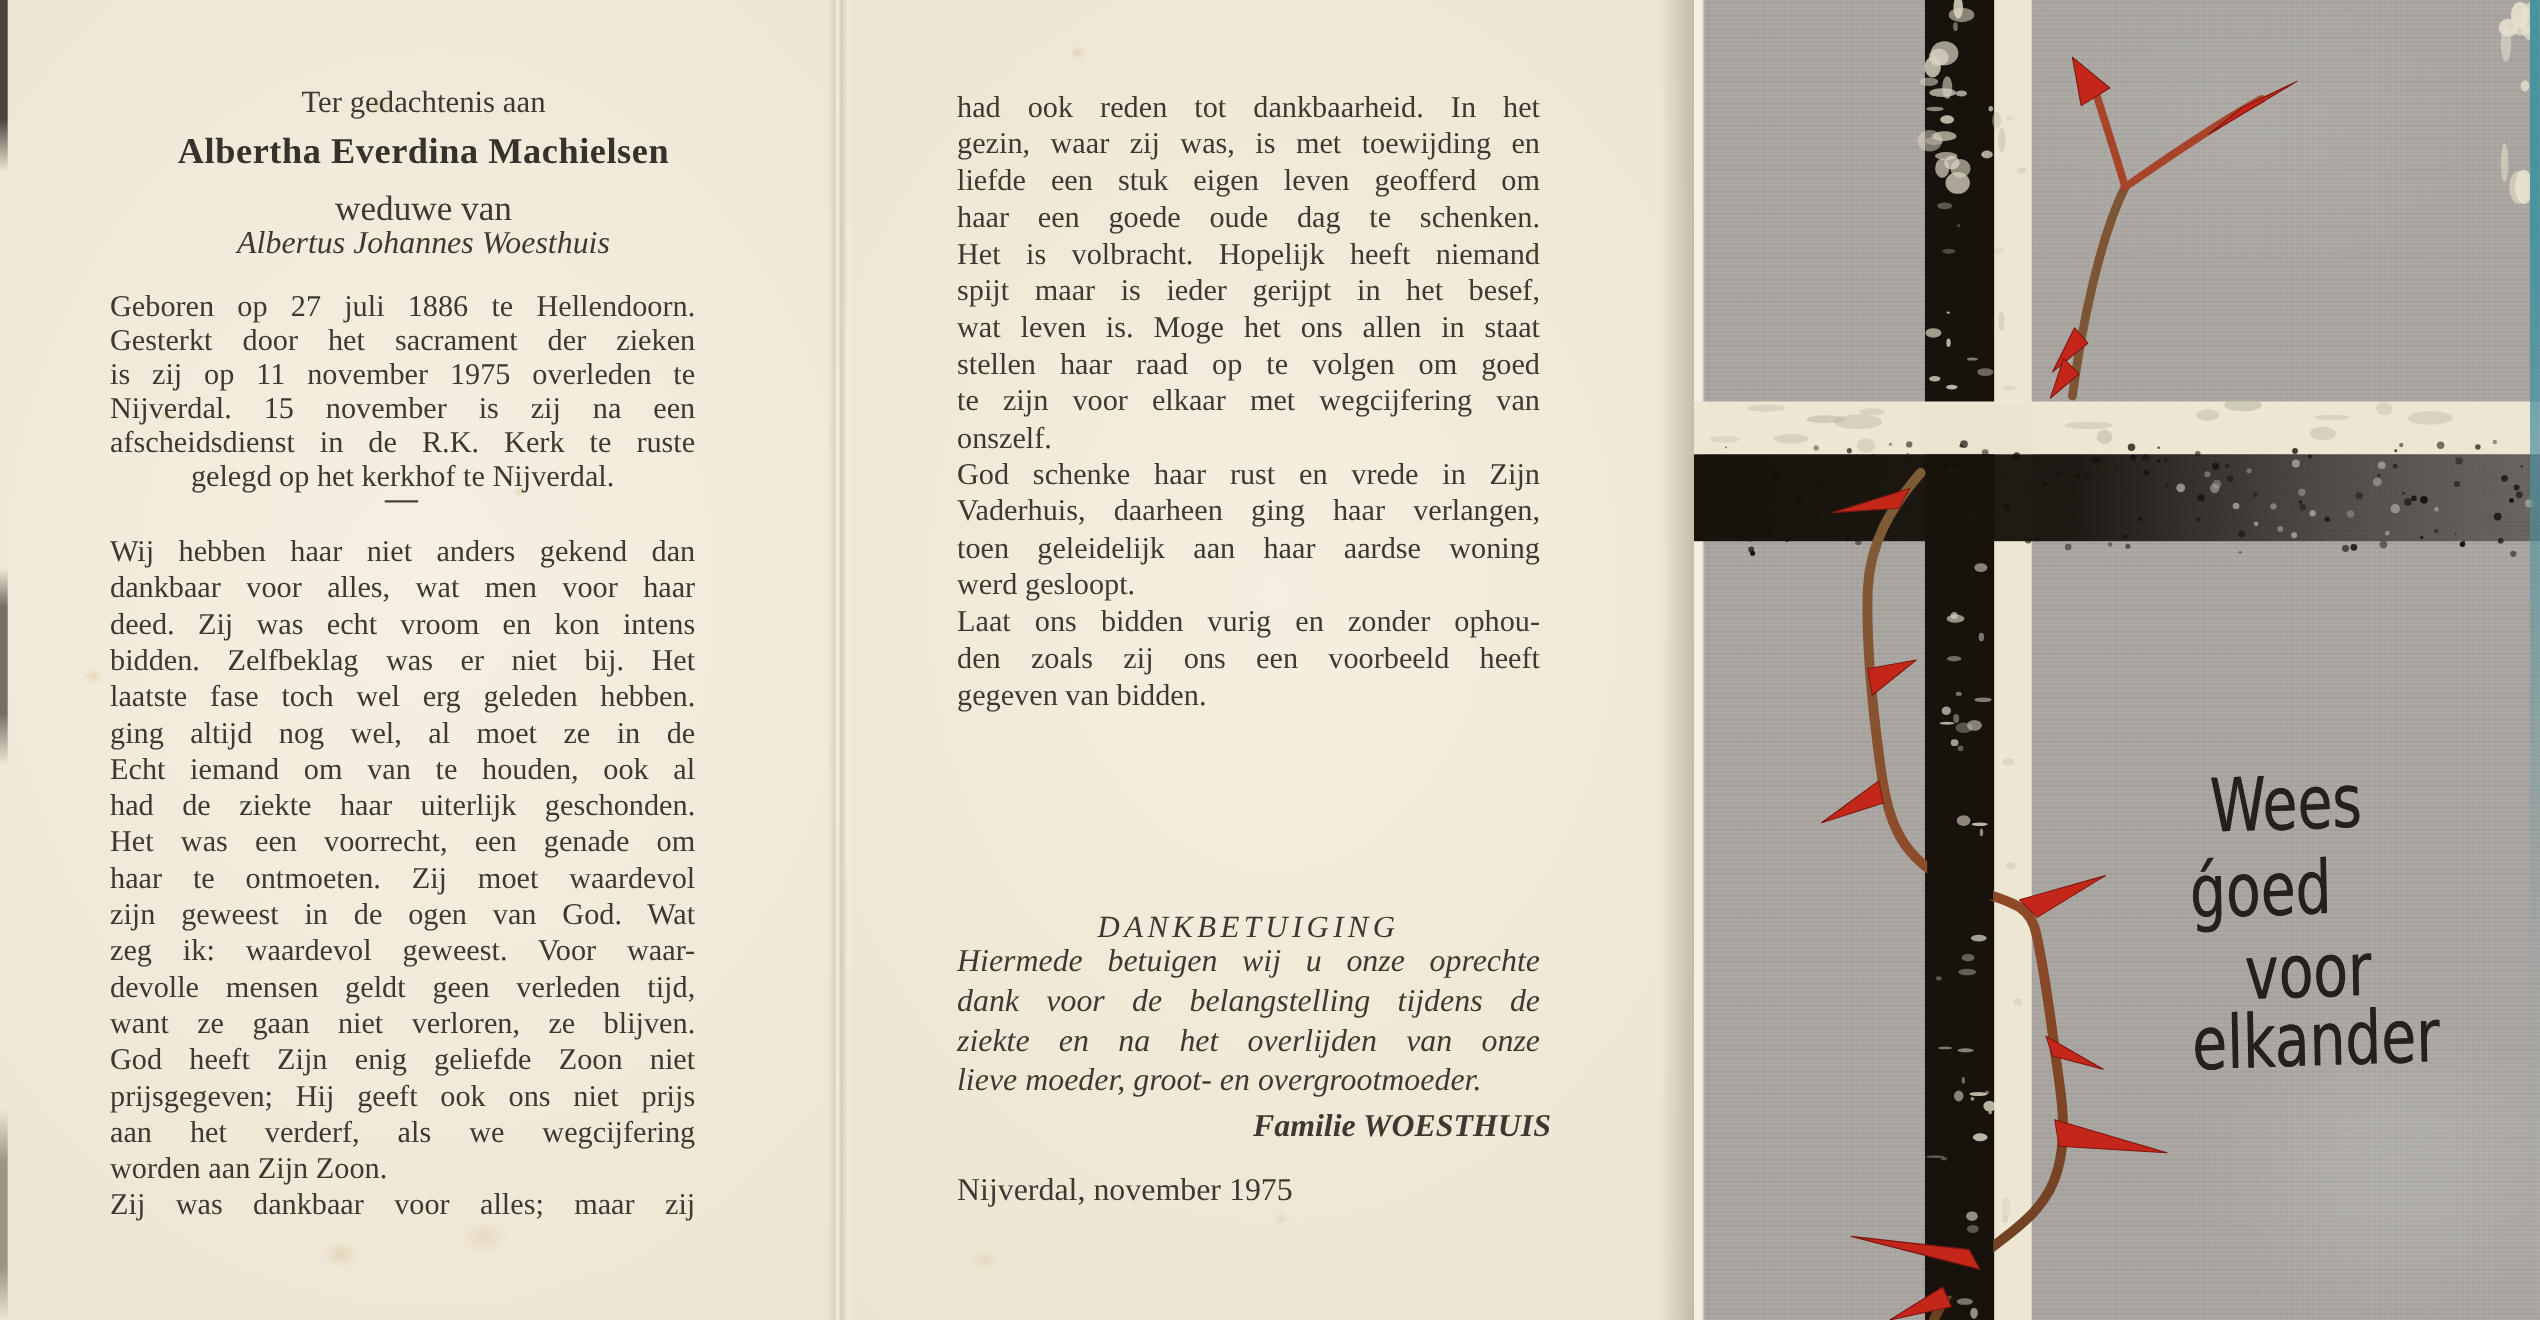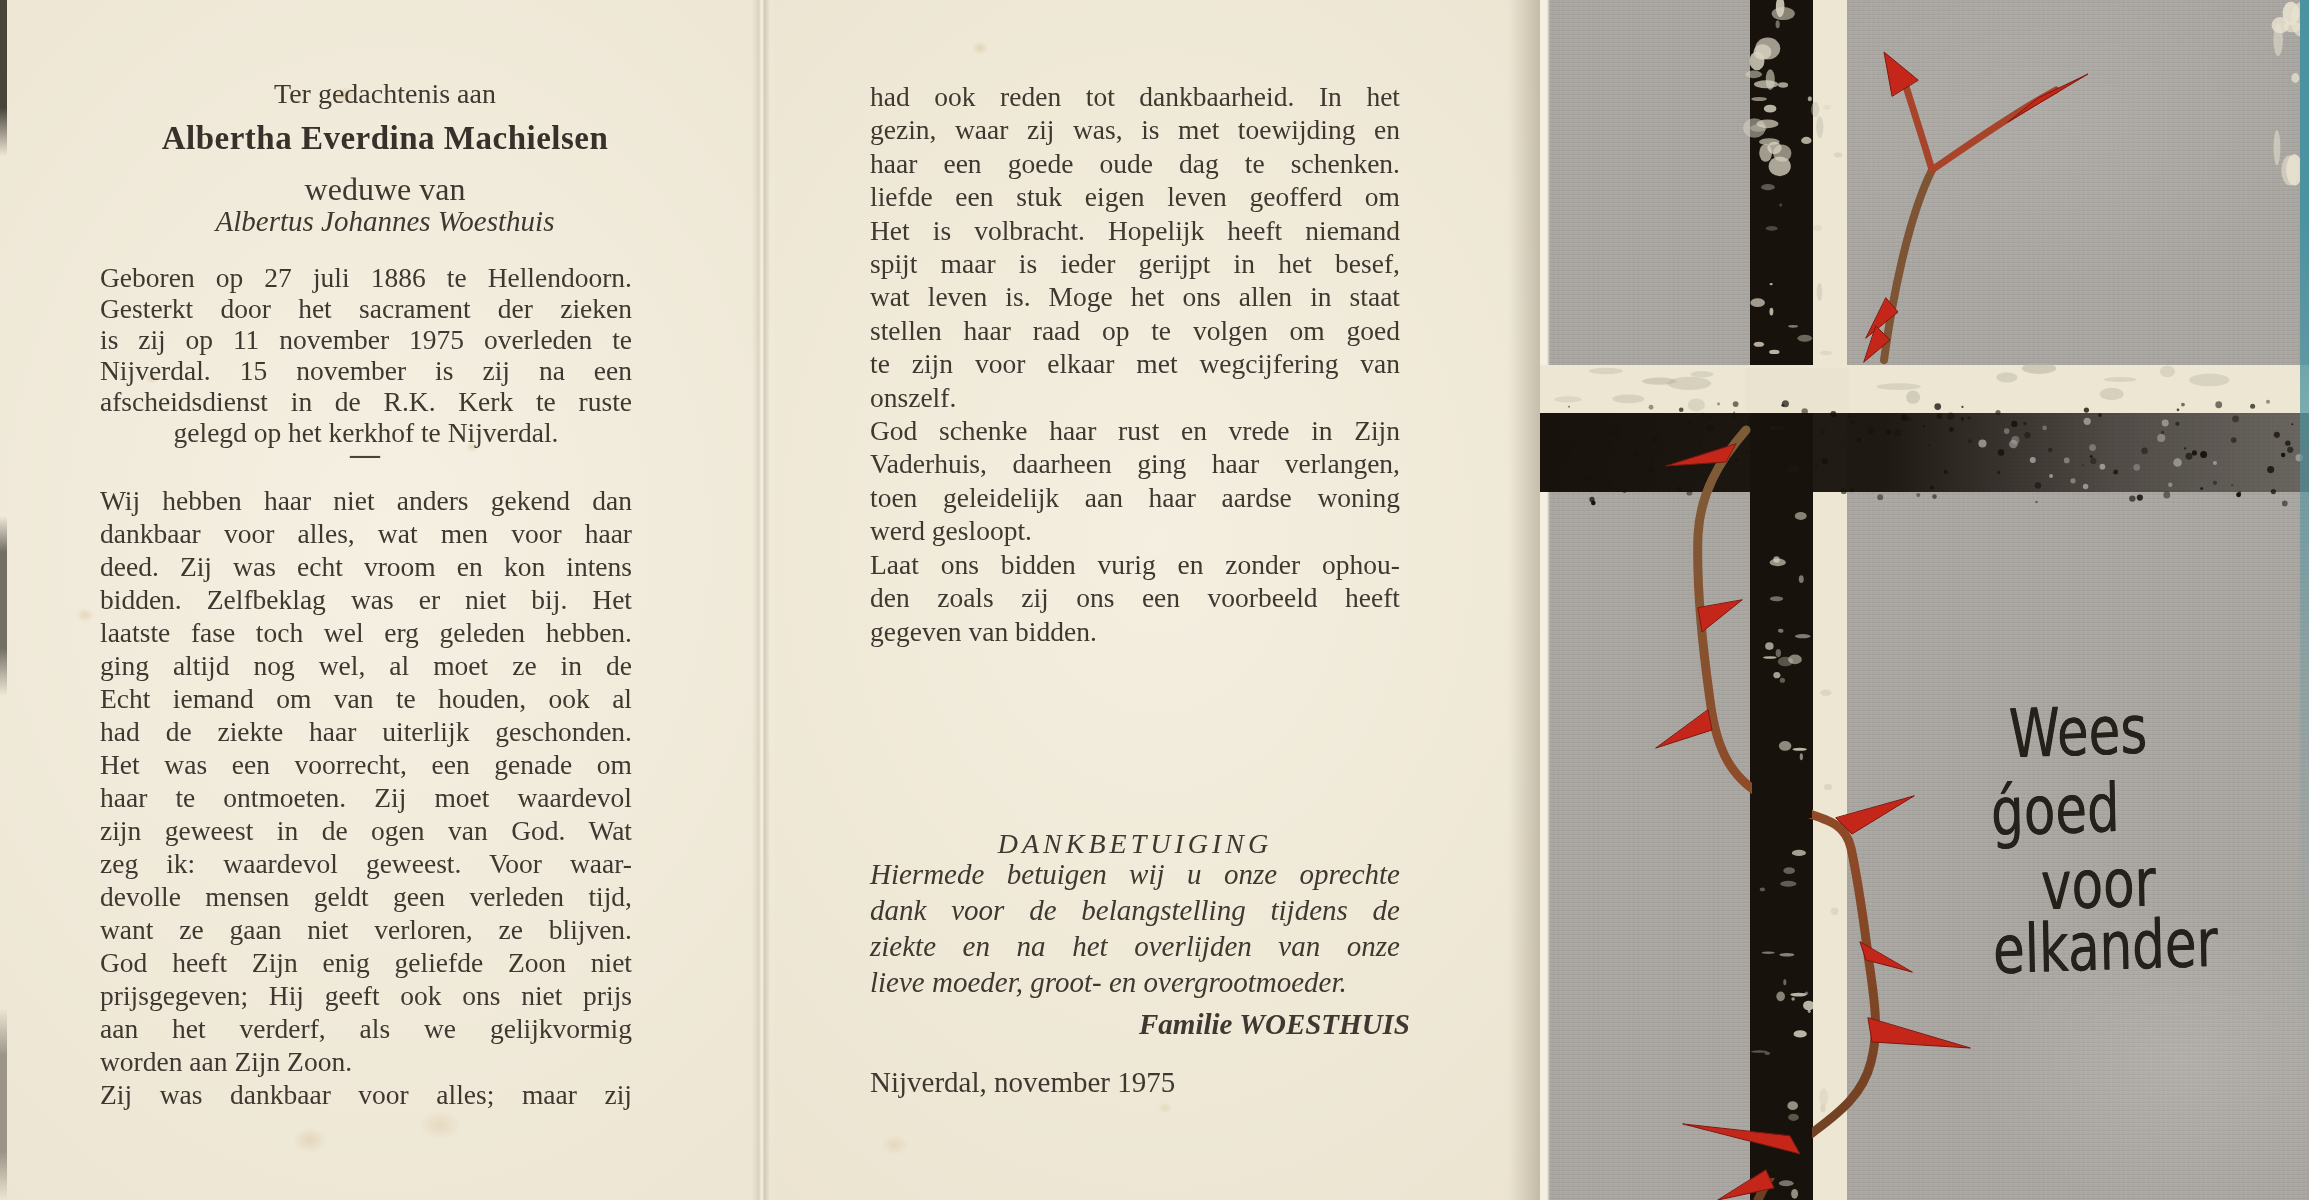--- a/index.html
+++ b/index.html
@@ -148,37 +148,37 @@
         <div class="tline align-justify">Echt iemand om van te houden, ook al</div>
         <div class="tline align-justify">had de ziekte haar uiterlijk geschonden.</div>
         <div class="tline align-justify">Het was een voorrecht, een genade om</div>
         <div class="tline align-justify">haar te ontmoeten. Zij moet waardevol</div>
         <div class="tline align-justify">zijn geweest in de ogen van God. Wat</div>
         <div class="tline align-justify">zeg ik: waardevol geweest. Voor waar-</div>
         <div class="tline align-justify">devolle mensen geldt geen verleden tijd,</div>
         <div class="tline align-justify">want ze gaan niet verloren, ze blijven.</div>
         <div class="tline align-justify">God heeft Zijn enig geliefde Zoon niet</div>
         <div class="tline align-justify">prijsgegeven; Hij geeft ook ons niet prijs</div>
-        <div class="tline align-justify">aan het verderf, als we gelijkvormig</div>
+        <div class="tline align-justify">aan het verderf, als we wegcijfering</div>
         <div class="tline align-left">worden aan Zijn Zoon.</div>
       </div>
     <div class="para col-left p3">
         <div class="tline align-justify">Zij was dankbaar voor alles; maar zij</div>
       </div>
   </div>
 
   <div id="crease-1"></div>
 
   <div id="panel-middle" class="page">
     <div class="para col-mid m-flow">
       <div class="group">
           <div class="tline align-justify">had ook reden tot dankbaarheid. In het</div>
           <div class="tline align-justify">gezin, waar zij was, is met toewijding en</div>
+          <div class="tline align-justify">liefde een stuk eigen leven geofferd om</div>
           <div class="tline align-justify">haar een goede oude dag te schenken.</div>
-          <div class="tline align-justify">liefde een stuk eigen leven geofferd om</div>
           <div class="tline align-justify">Het is volbracht. Hopelijk heeft niemand</div>
           <div class="tline align-justify">spijt maar is ieder gerijpt in het besef,</div>
           <div class="tline align-justify">wat leven is. Moge het ons allen in staat</div>
           <div class="tline align-justify">stellen haar raad op te volgen om goed</div>
           <div class="tline align-justify">te zijn voor elkaar met wegcijfering van</div>
           <div class="tline align-left">onszelf.</div>
         </div>
       <div class="group">
           <div class="tline align-justify">God schenke haar rust en vrede in Zijn</div>
           <div class="tline align-justify">Vaderhuis, daarheen ging haar verlangen,</div>

